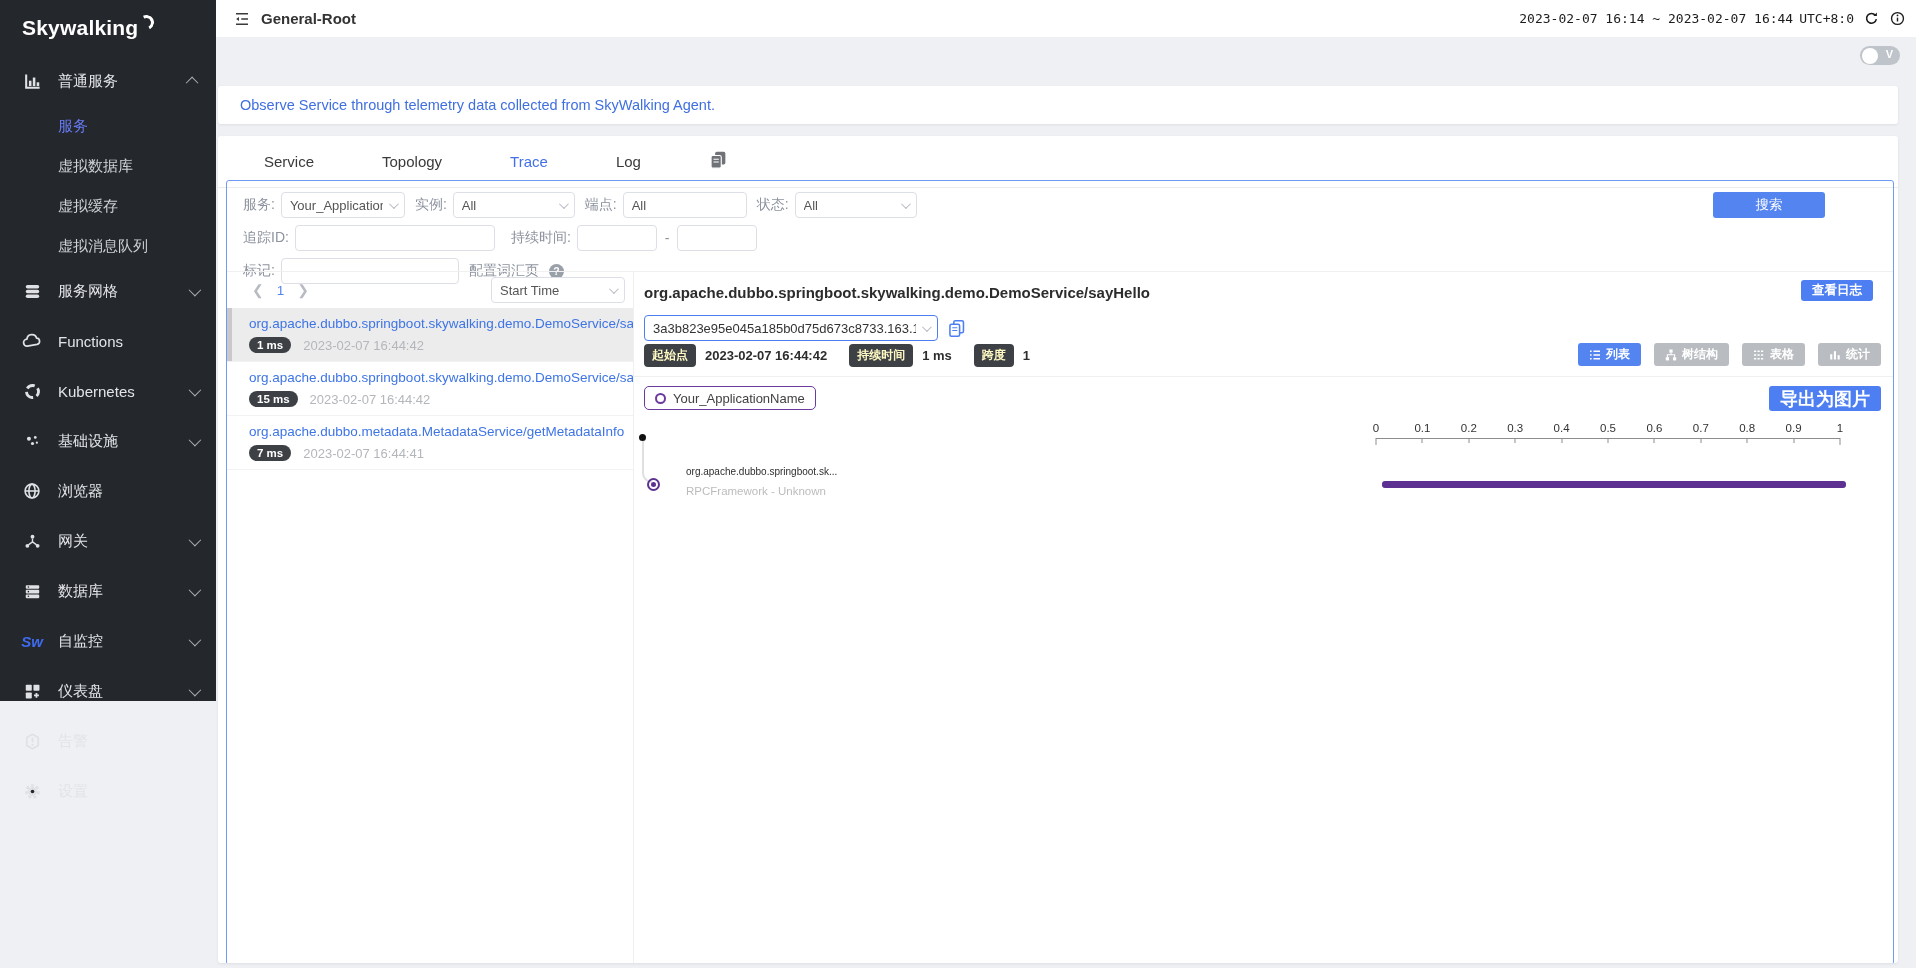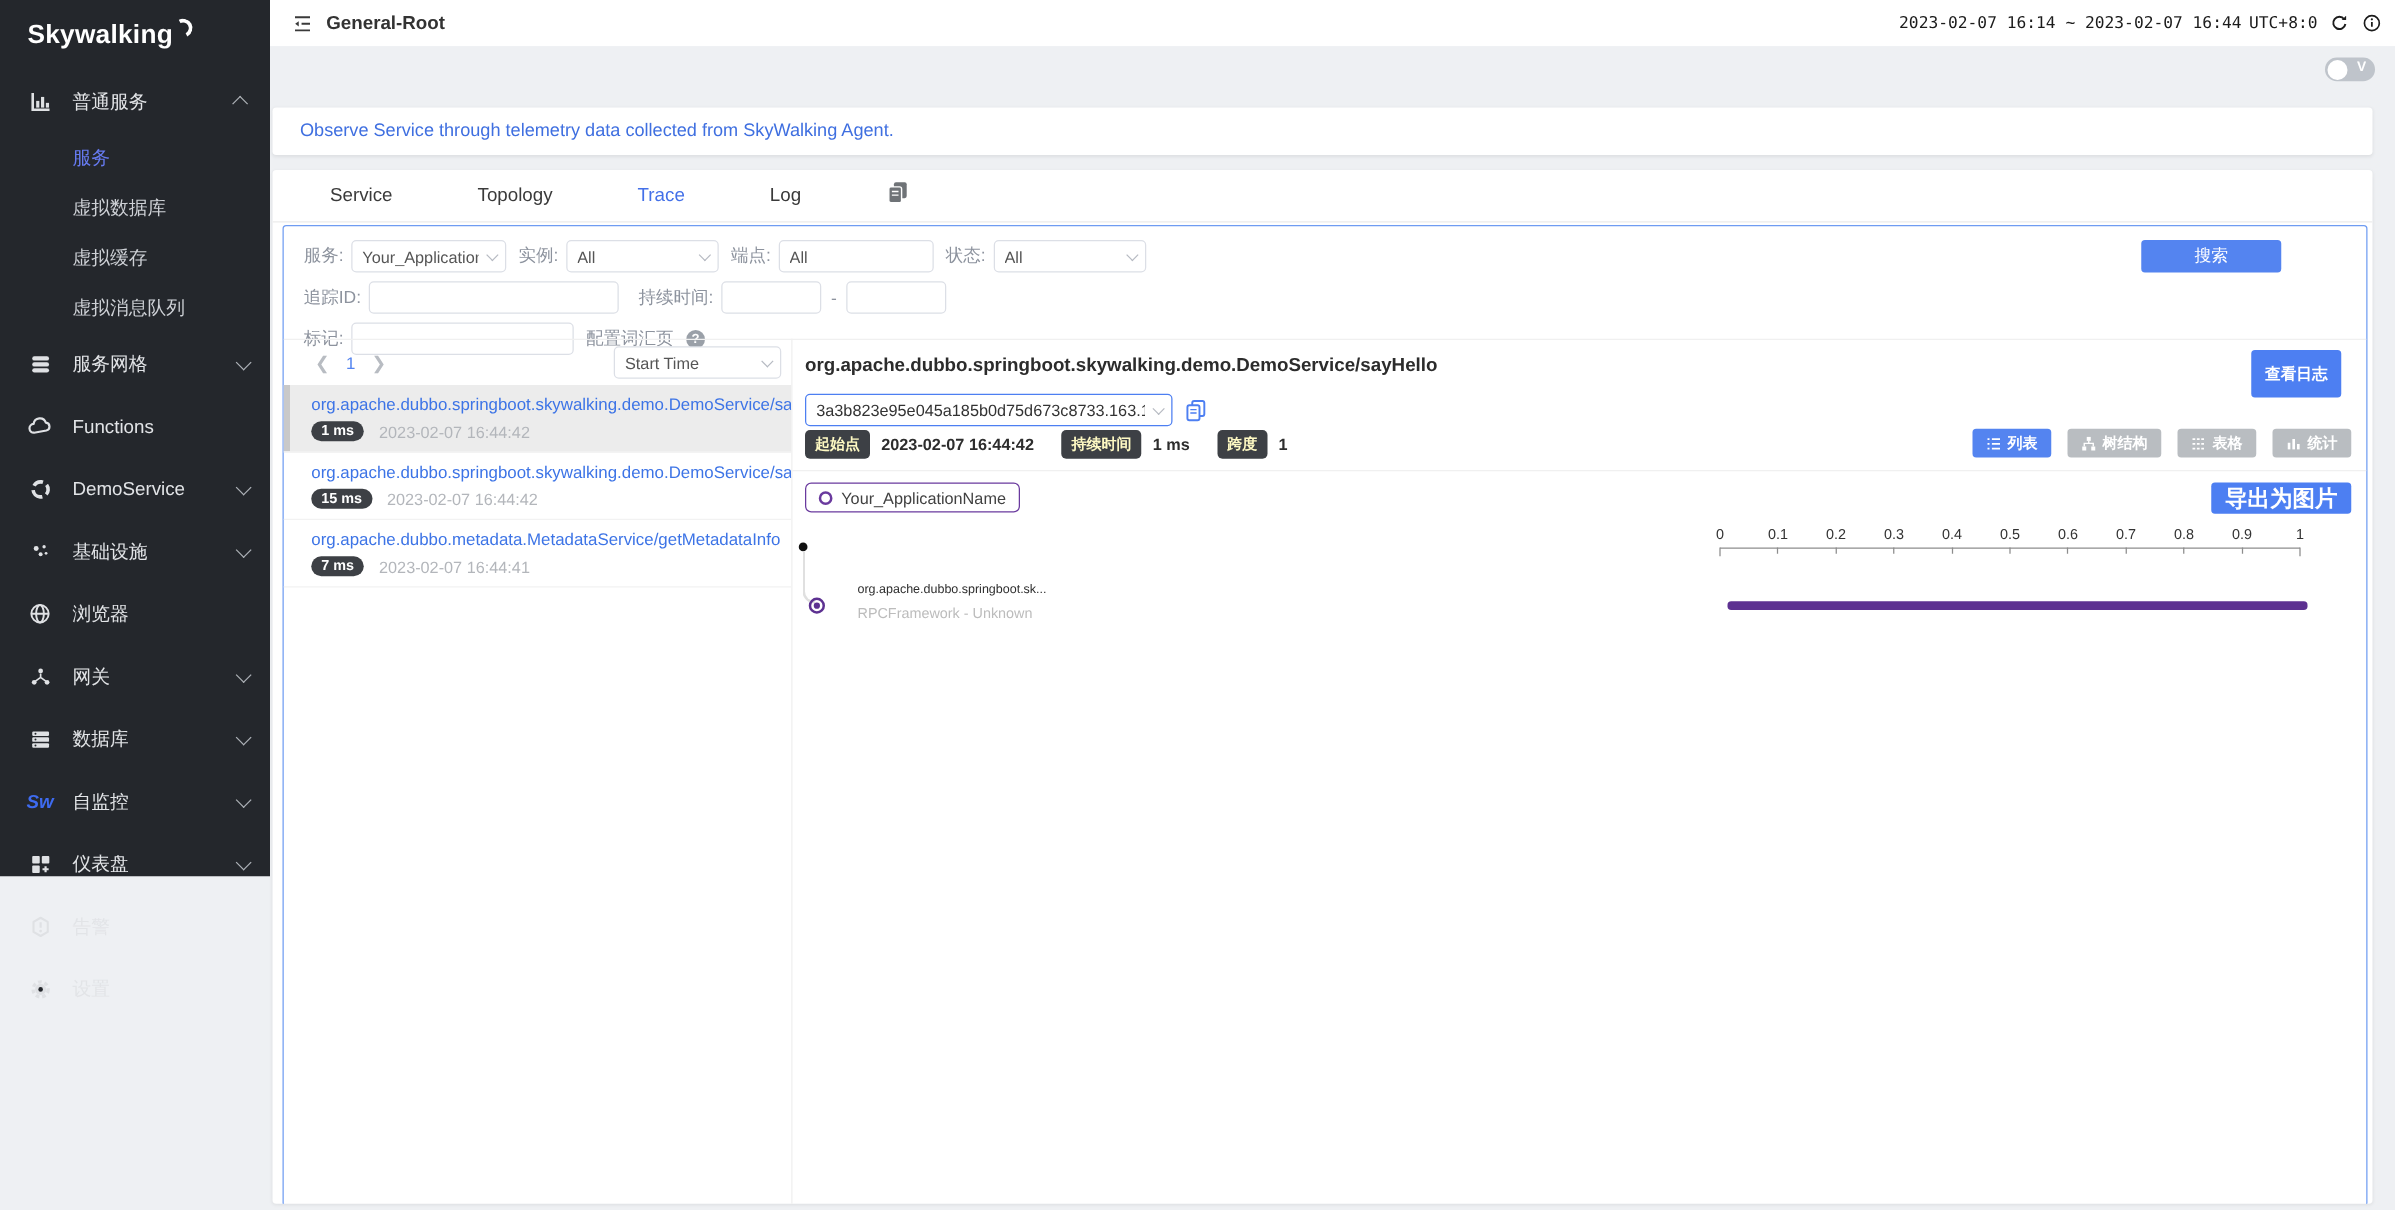--- a/index.html
+++ b/index.html
@@ -29,21 +29,21 @@
   .switch { position:absolute; right:16px; top:9px; width:40px; height:19px; background:#bfc4cb; border-radius:10px; cursor:pointer; }
   .switch .knob { position:absolute; left:1.5px; top:1.5px; width:16px; height:16px; background:#fff; border-radius:50%; }
   .switch .sw-label { position:absolute; right:7px; top:2px; color:#fff; font-size:11px; font-weight:bold; }
 
   
   .banner-card { position:absolute; left:218px; top:86px; width:1680px; height:38px; background:#fff; border-radius:3px; box-shadow:0 1px 3px rgba(0,0,0,.07); display:flex; align-items:center; padding-left:22px; }
   .banner-card span { color:#3f6fe0; font-size:14.5px; }
   .main-card { position:absolute; left:218px; top:136px; width:1680px; bottom:5px; background:#fff; border-radius:3px; box-shadow:0 1px 3px rgba(0,0,0,.07); overflow:hidden; }
 
   
-  .tabs-row { height:42px; border-bottom:1px solid #ececec; display:flex; align-items:center; padding-left:46px; }
+  .tabs-row { height:52px; border-bottom:1px solid #ececec; display:flex; align-items:center; padding-left:46px; }
   .tab { font-size:15px; color:#3a3a3a; margin-right:68px; cursor:pointer; }
   .tab.active { color:#4370e8; }
   .tabs-row .docs { cursor:pointer; }
 
   
   .blue-box { position:absolute; left:8px; right:4px; top:44px; bottom:-2px; border:1px solid #6f9cf2; border-radius:3px; }
 
   
   .filter-area { padding:7px 10px 6px 6px; }
   .f-row { display:flex; align-items:center; margin:4px 0 7px 0; position:relative; }
@@ -66,21 +66,21 @@
   .trace-item { height:54px; border-bottom:1px solid #f2f2f2; padding:8px 10px 0 22px; position:relative; cursor:pointer; overflow:hidden; }
   .trace-item.selected { background:#ececec; }
   .trace-item.selected::before { content:""; position:absolute; left:0; top:0; bottom:0; width:5px; background:#c9c9c9; }
   .ti-link { color:#3d74e6; font-size:13.5px; white-space:nowrap; display:block; }
   .ti-meta { display:flex; align-items:center; margin-top:6px; }
   .dur-badge { background:#3d4045; color:#fff; font-size:11.5px; font-weight:bold; border-radius:9px; padding:2px 8px; }
   .ti-time { color:#b3b6bb; font-size:13px; margin-left:12px; }
 
   
   .d-title { position:absolute; left:10px; top:12px; font-size:15px; font-weight:bold; color:#2c2c2c; }
-  .viewlogs-btn { position:absolute; right:20px; top:8px; height:38px; padding:0 11px; background:#4d7ff2; color:#fff; border:none; border-radius:3px; font-size:12.5px; font-weight:bold; cursor:pointer; }
+  .viewlogs-btn { position:absolute; right:20px; top:8px; height:21px; padding:0 11px; background:#4d7ff2; color:#fff; border:none; border-radius:3px; font-size:12.5px; font-weight:bold; cursor:pointer; }
   .traceid-row { position:absolute; left:10px; top:43px; display:flex; align-items:center; }
   .traceid-sel { width:294px; border-color:#4d7ff2; color:#333; }
   .copy-ic { margin-left:10px; cursor:pointer; display:flex; }
   .meta-row { position:absolute; left:10px; top:72px; display:flex; align-items:center; }
   .meta-badge { background:#3d4045; color:#fef9c3; font-size:12px; font-weight:bold; border-radius:4px; padding:3px 8px; margin-right:9px; }
   .meta-val { font-size:13px; color:#2d2d2d; font-weight:bold; margin-right:22px; }
   .viewmode-row { position:absolute; right:12px; top:71px; display:flex; gap:13px;justify-content:space-between; }
   .vm-btn { height:23px; padding:0 11px; border:none; border-radius:3px; background:#b9bdc1; color:#fff; font-size:12px; font-weight:bold; display:inline-flex; align-items:center; gap:5px; cursor:pointer; }
   .vm-btn.active { background:#5484f0; }
   .d-divider { position:absolute; left:0; right:0; top:104px; border-top:1px solid #f0f0f0; }
@@ -156,21 +156,21 @@
     </span>
     <span>Functions</span>
   </div>
 
   <div class="nav-item">
     <span class="nicon">
       <svg viewBox="0 0 24 24" width="19" height="19">
           <circle cx="12" cy="12" r="7.6" fill="none" stroke="#dfe1e4" stroke-width="3.6" stroke-dasharray="10.5 4.5" transform="rotate(95 12 12)"></circle>
         </svg>
     </span>
-    <span>DemoService</span>
+    <span>Kubernetes</span>
     <span class="chev down"></span>
   </div>
 
   <div class="nav-item">
     <span class="nicon">
       <svg viewBox="0 0 24 24" width="19" height="19">
           <circle cx="7.5" cy="8.5" r="2.5" fill="#dfe1e4"></circle>
           <circle cx="15.5" cy="6.8" r="1.7" fill="#dfe1e4"></circle>
           <circle cx="12" cy="14.5" r="2" fill="#dfe1e4"></circle>
           <circle cx="17.5" cy="13.5" r="1.4" fill="#dfe1e4"></circle>

